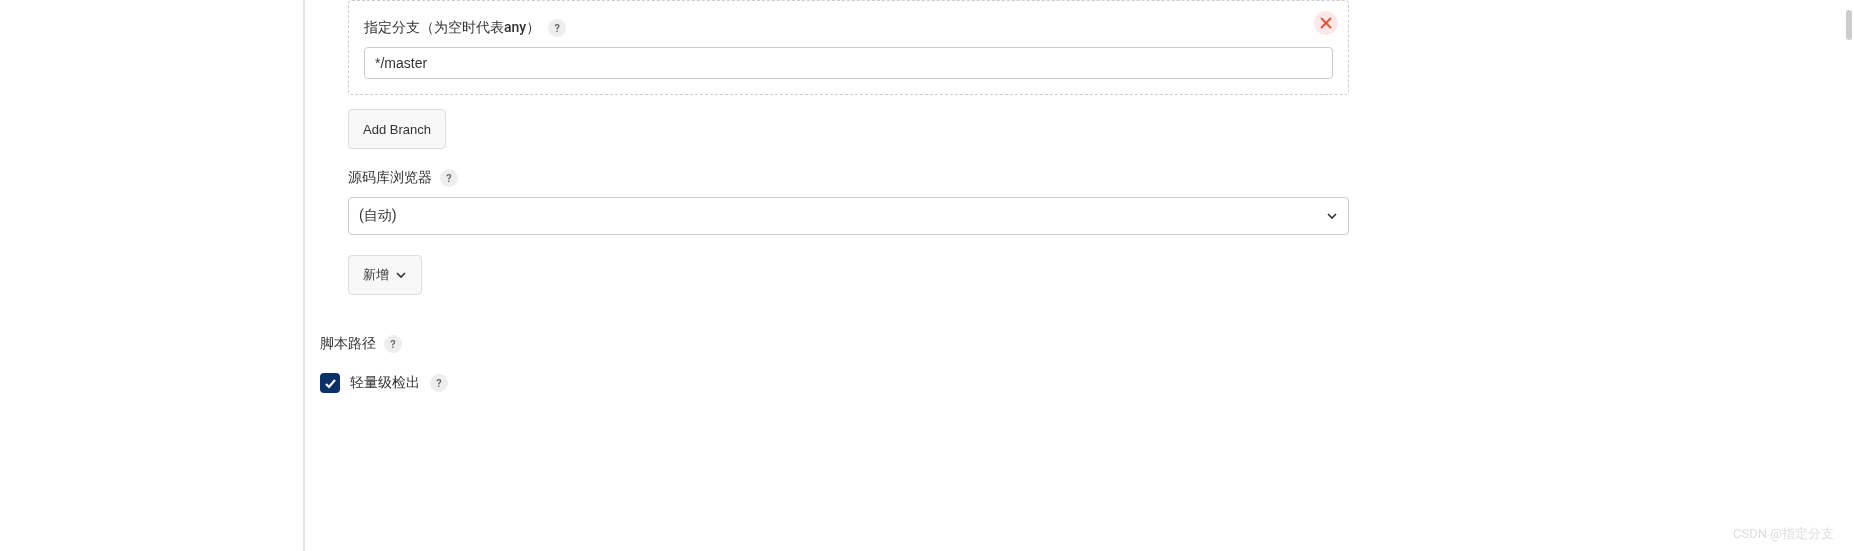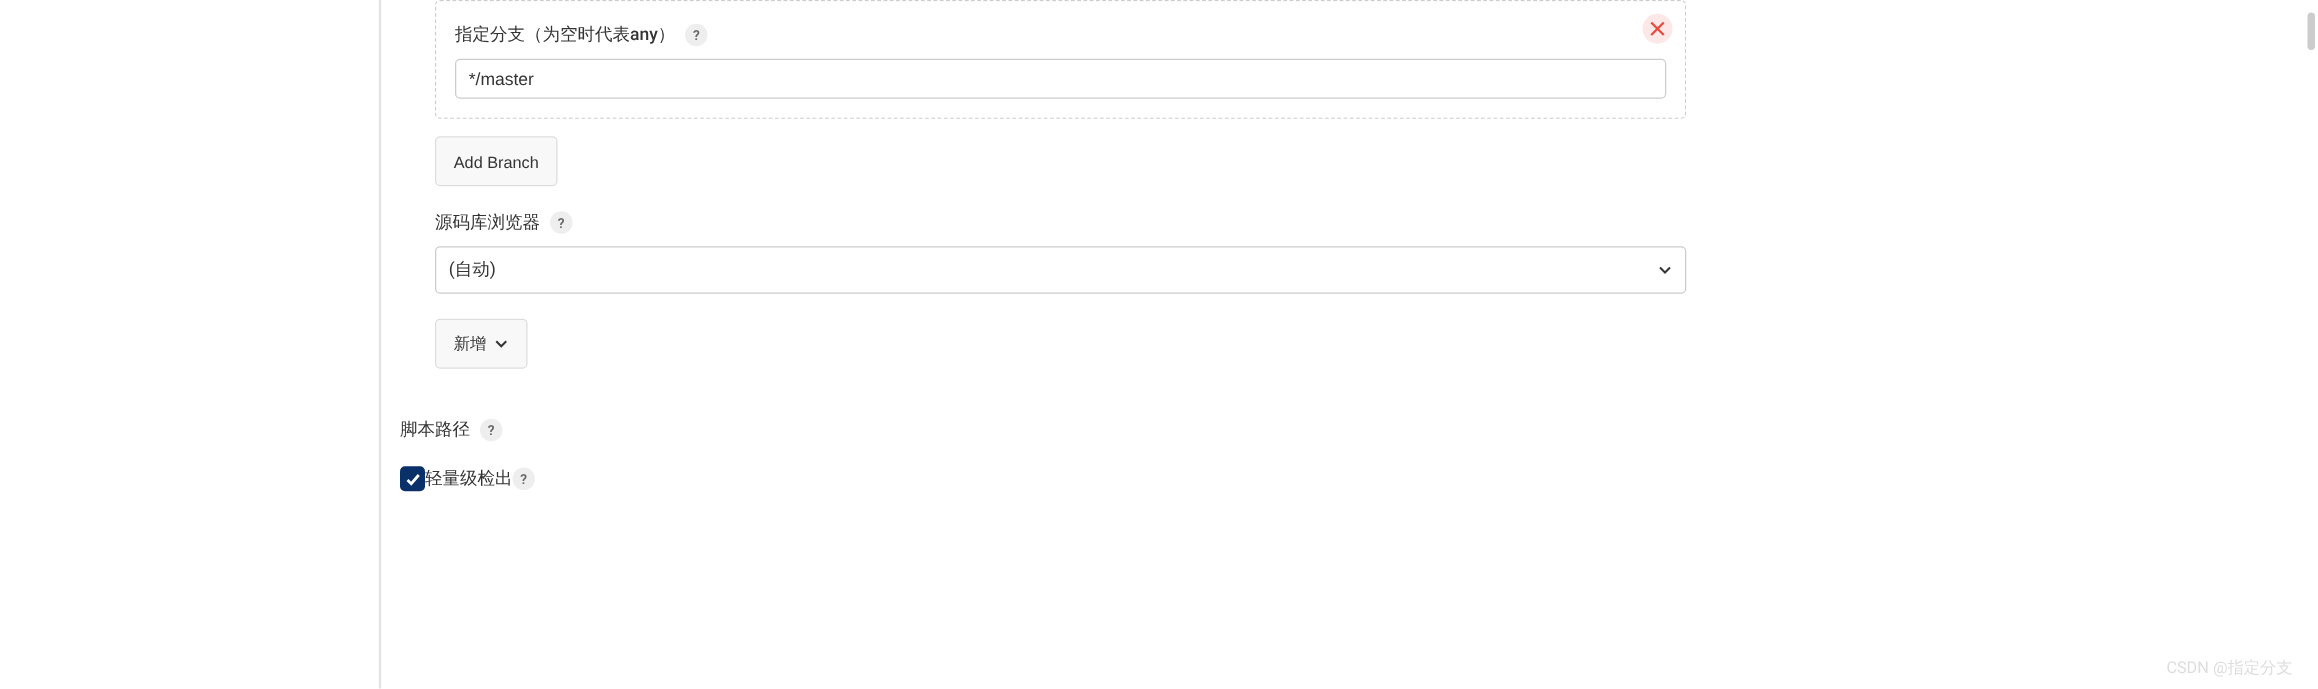--- a/index.html
+++ b/index.html
@@ -123,20 +123,21 @@
     }
     .section {
       margin-bottom: 20px;
     }
     .inner-section {
       margin-left: 28px;
     }
     .checkbox-row {
       display: flex;
       align-items: center;
+      gap: 10px;
     }
     .checkbox {
       width: 20px;
       height: 20px;
       border-radius: 4px;
       background: #0a3069;
       display: flex;
       align-items: center;
       justify-content: center;
       cursor: pointer;

